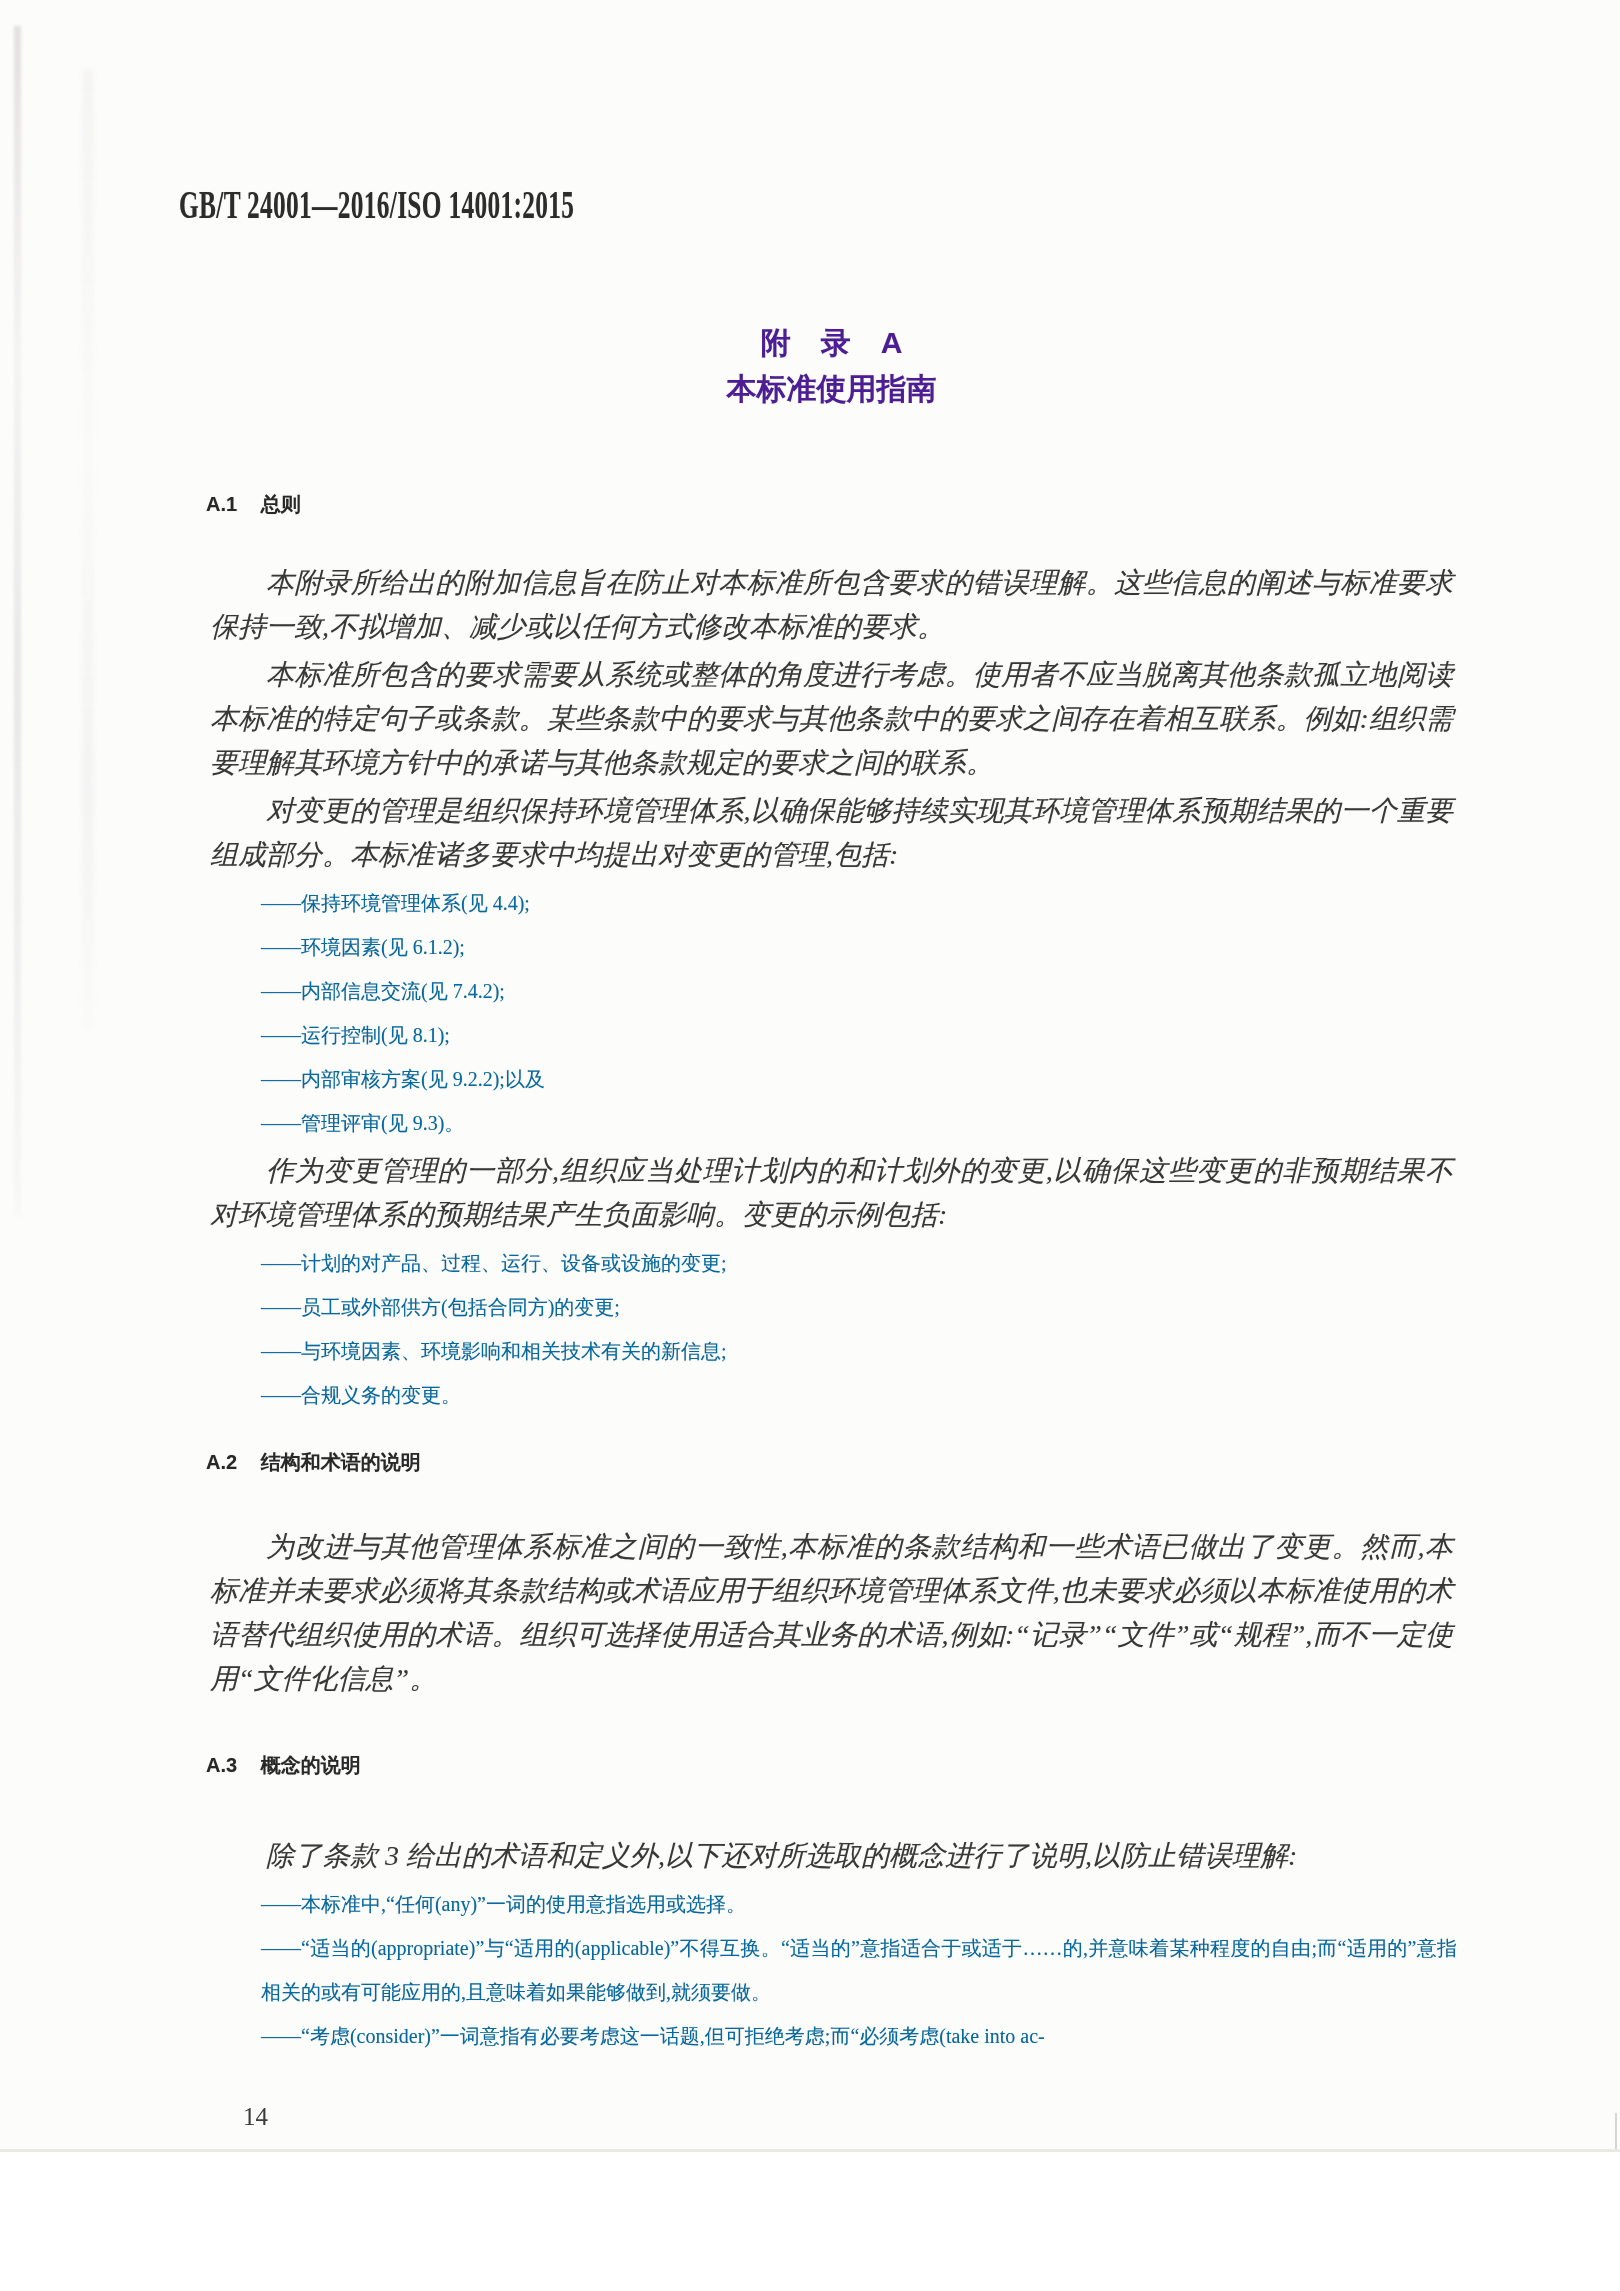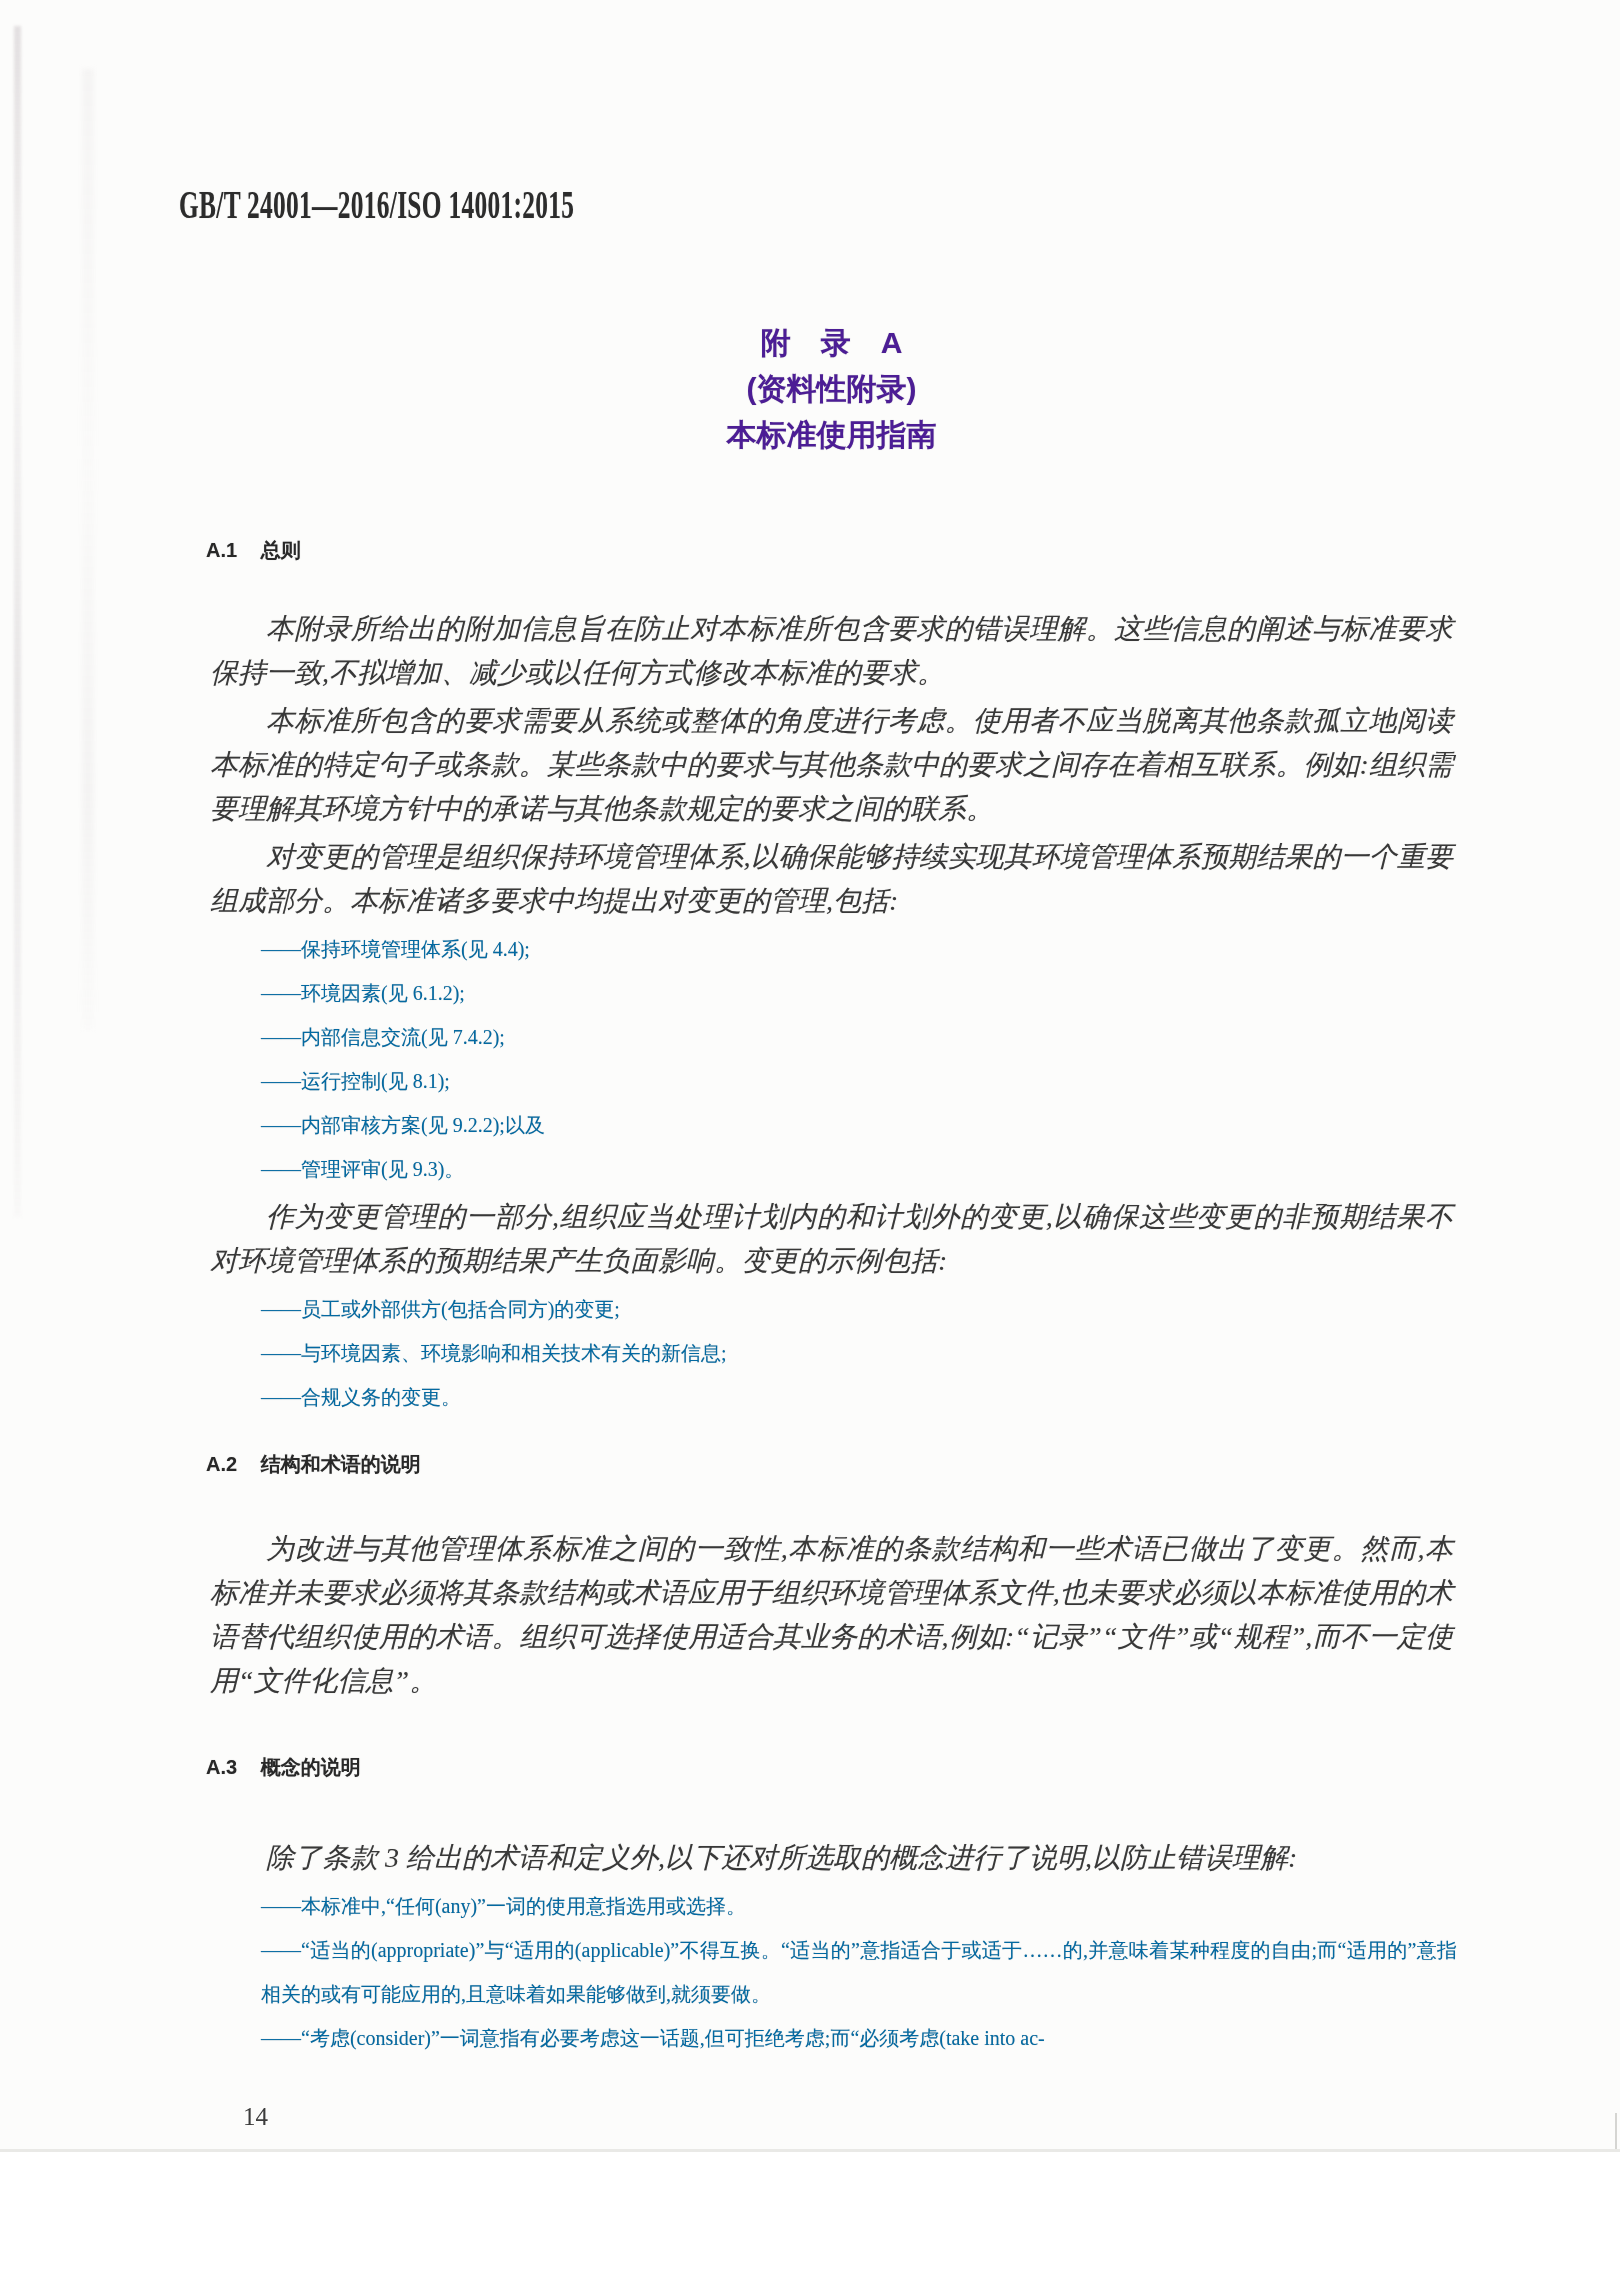--- a/index.html
+++ b/index.html
@@ -115,21 +115,20 @@
   <div class="mark-bottom"></div>
   <div class="edge-right"></div>
   <div class="edge-bottom"></div>
 
   <div class="doc-header">GB/T 24001—2016/ISO 14001:2015</div>
 
   <div class="content">
 
     <div class="annex-title">
       <div>附　录　A</div>
-      <div>(资料性附录)</div>
       <div>本标准使用指南</div>
     </div>
 
     <div class="sec sec-a1">
       <span class="num">A.1</span><span>总则</span>
     </div>
 
     <p class="para">本附录所给出的附加信息旨在防止对本标准所包含要求的错误理解。这些信息的阐述与标准要求保持一致,不拟增加、减少或以任何方式修改本标准的要求。</p>
     <p class="para">本标准所包含的要求需要从系统或整体的角度进行考虑。使用者不应当脱离其他条款孤立地阅读本标准的特定句子或条款。某些条款中的要求与其他条款中的要求之间存在着相互联系。例如:组织需要理解其环境方针中的承诺与其他条款规定的要求之间的联系。</p>
     <p class="para">对变更的管理是组织保持环境管理体系,以确保能够持续实现其环境管理体系预期结果的一个重要组成部分。本标准诸多要求中均提出对变更的管理,包括:</p>
@@ -139,20 +138,21 @@
       <div class="li">——环境因素(见 6.1.2);</div>
       <div class="li">——内部信息交流(见 7.4.2);</div>
       <div class="li">——运行控制(见 8.1);</div>
       <div class="li">——内部审核方案(见 9.2.2);以及</div>
       <div class="li">——管理评审(见 9.3)。</div>
     </div>
 
     <p class="para">作为变更管理的一部分,组织应当处理计划内的和计划外的变更,以确保这些变更的非预期结果不对环境管理体系的预期结果产生负面影响。变更的示例包括:</p>
 
     <div class="list">
+      <div class="li">——计划的对产品、过程、运行、设备或设施的变更;</div>
       <div class="li">——员工或外部供方(包括合同方)的变更;</div>
       <div class="li">——与环境因素、环境影响和相关技术有关的新信息;</div>
       <div class="li">——合规义务的变更。</div>
     </div>
 
     <div class="sec sec-a2">
       <span class="num">A.2</span><span>结构和术语的说明</span>
     </div>
 
     <p class="para">为改进与其他管理体系标准之间的一致性,本标准的条款结构和一些术语已做出了变更。然而,本标准并未要求必须将其条款结构或术语应用于组织环境管理体系文件,也未要求必须以本标准使用的术语替代组织使用的术语。组织可选择使用适合其业务的术语,例如:“记录”“文件”或“规程”,而不一定使用“文件化信息”。</p>

